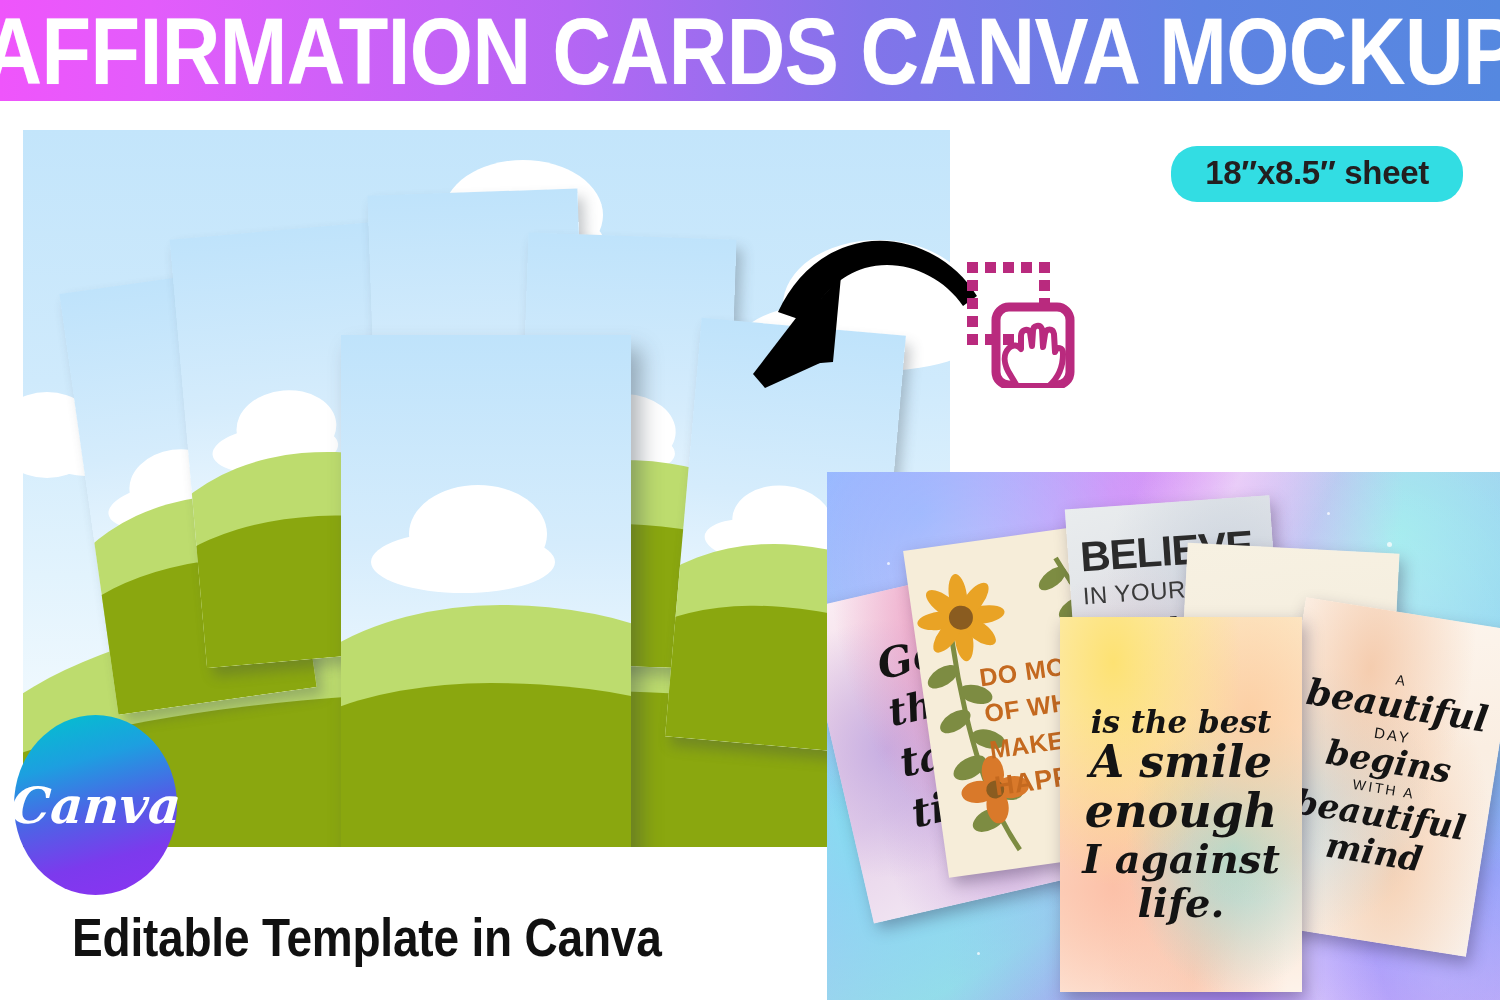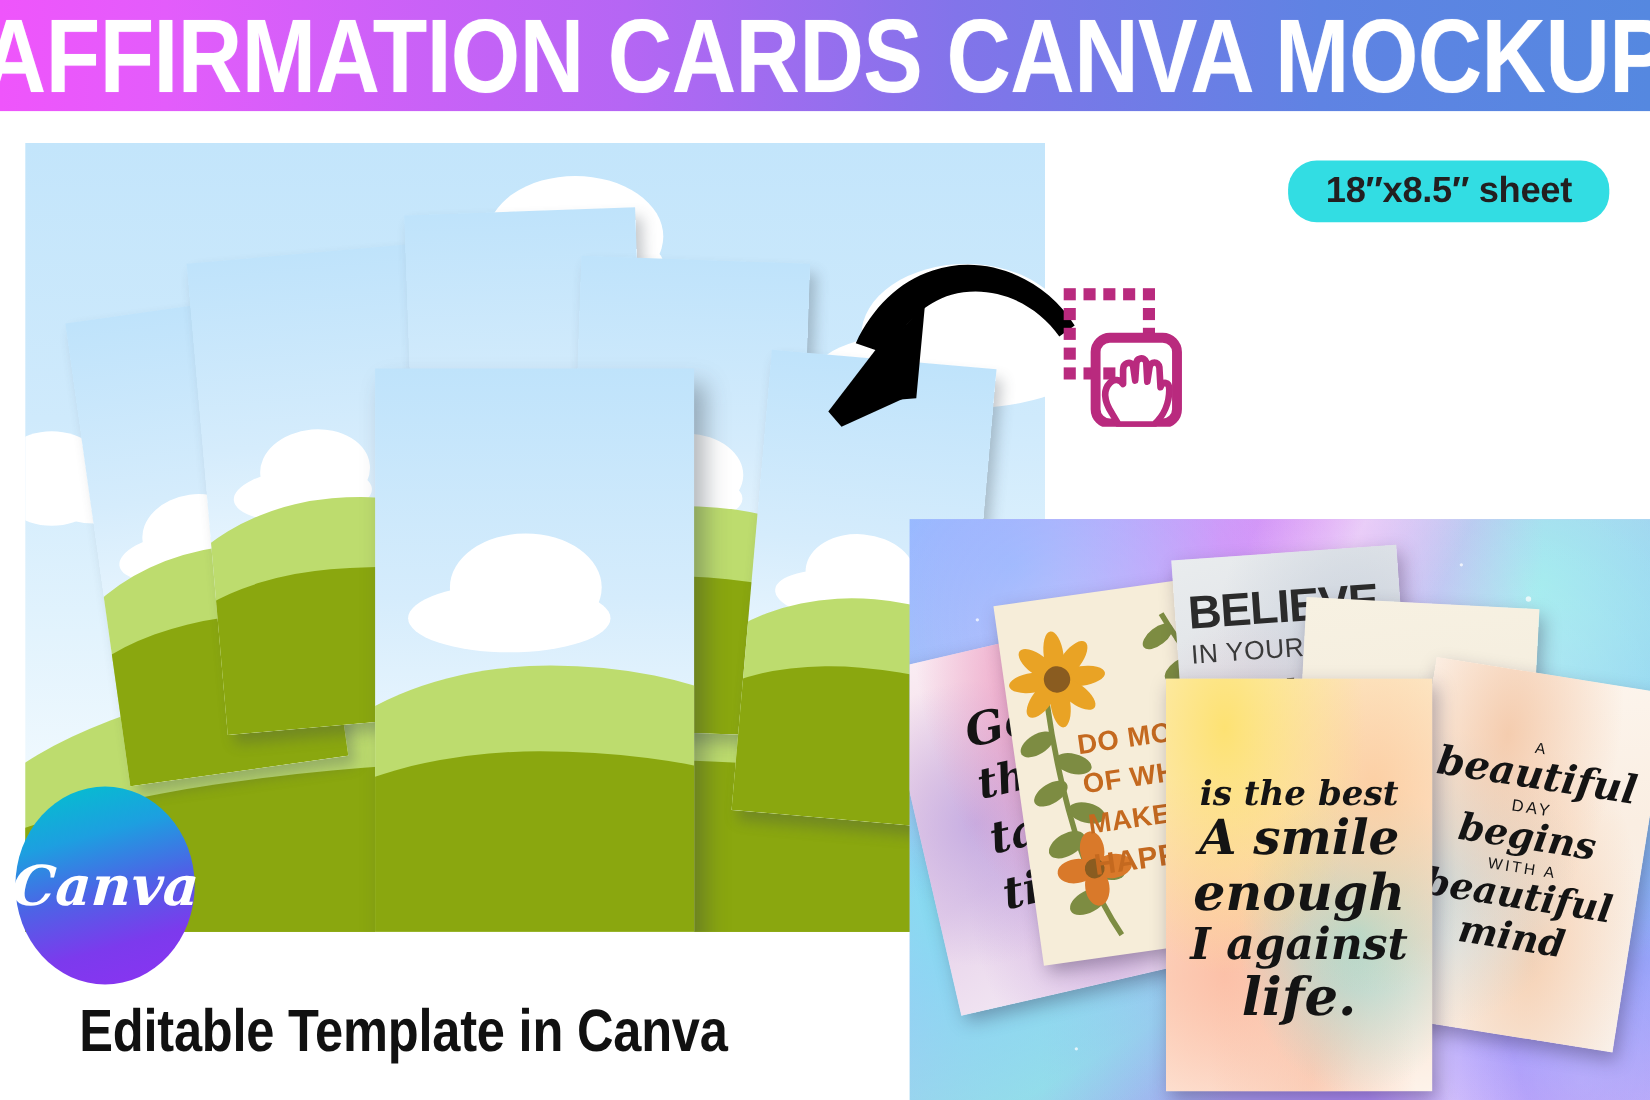--- a/index.html
+++ b/index.html
@@ -437,17 +437,17 @@
       <div class="script" style="font-size:34px;line-height:1.05;margin-top:2px;">mind</div>
     </div>
   </div>
 
   <div class="aff-card card-smile">
     <div class="aff-text" style="top:82px;left:8px;right:8px;">
       <div class="script" style="font-size:31px;line-height:1.1;margin-top:6px;">is the best</div>
       <div class="script" style="font-size:44px;line-height:1.06;">A smile</div>
       <div class="script" style="font-size:46px;line-height:1.04;margin-top:2px;">enough</div>
       <div class="script" style="font-size:40px;line-height:1.06;margin-top:2px;">I against</div>
-      <div class="script" style="font-size:48px;line-height:1.06;margin-top:2px;">life.</div>
+      <div class="script" style="font-size:40px;line-height:1.06;margin-top:2px;">life.</div>
     </div>
   </div>
 
 </div>
 
 </body></html>

